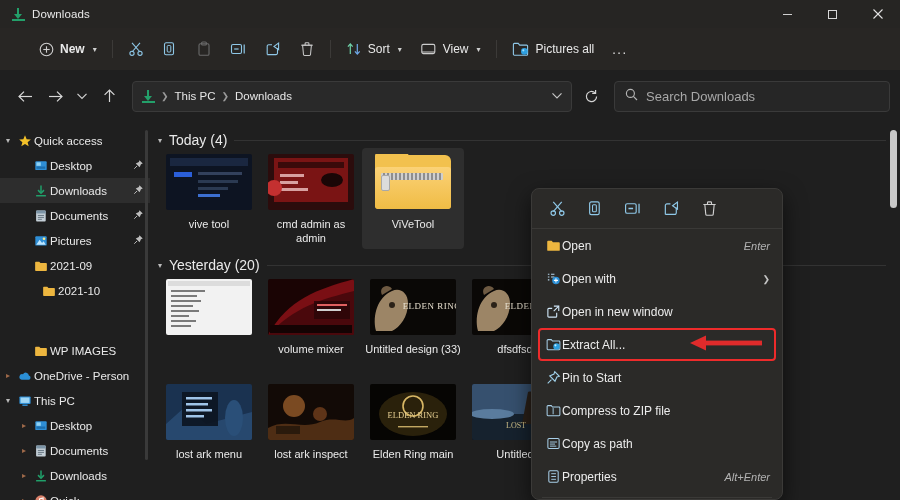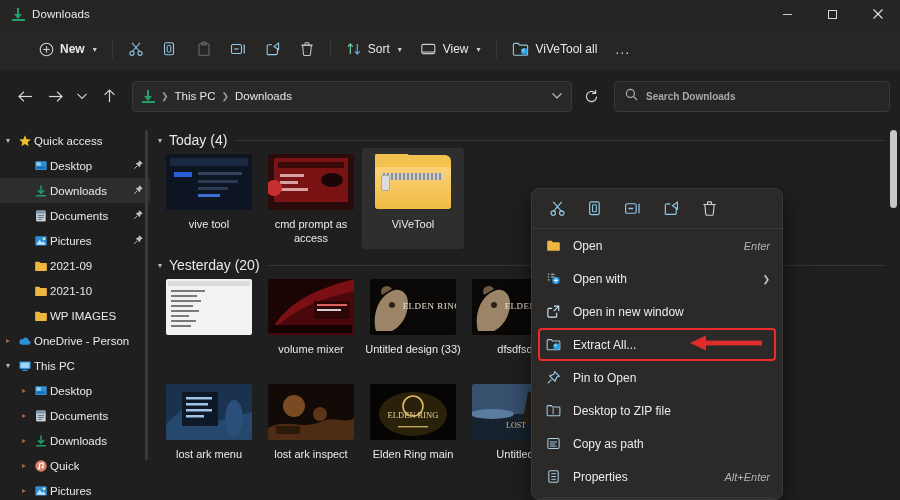--- a/index.html
+++ b/index.html
@@ -64,21 +64,21 @@
   .crumb { font-size:11.5px; color:#e6e6e6; }
   .crumb-sep { font-size:9px; color:#9a9a9a; padding:0 1px; }
   .ab-spacer { flex:1; }
   .ab-icon { color:#c8c8c8; font-size:10px; }
   .refresh { margin-left:6px; width:26px; height:26px; display:flex; align-items:center;
              justify-content:center; color:#d6d6d6; }
   .searchbox {
     margin-left:10px; height:31px; flex:1; background:#262626; border:1px solid #3a3a3a;
     border-radius:4px; display:flex; align-items:center; gap:8px; padding:0 10px;
   }
-  .search-ph { font-size:10px; color:#a8a8a8;font-weight:bold; }
+  .search-ph { font-size:13px; color:#a8a8a8; }
 
   
   .sidebar {
     position:absolute; left:0; top:124px; width:150px; height:376px;
     background:#1f1f1f; overflow:hidden; padding-top:4px;
   }
   .nav-item {
     height:25px; display:flex; align-items:center; font-size:11.5px; color:#e9e9e9;
     padding-right:6px; position:relative;
   }
@@ -122,21 +122,21 @@
 
   
   .ctxmenu {
     position:absolute; left:531px; top:188px; width:252px; height:312px;
     background:#2b2a28; border:1px solid #3b3a38; border-radius:8px;
     box-shadow:0 8px 22px rgba(0,0,0,.6); overflow:hidden; z-index:40;
   }
   .ctx-toolbar { height:40px; display:flex; align-items:center; gap:0px; padding:0 6px;
                  border-bottom:1px solid #3a3937; }
   .ctx-tb-btn { width:38px; height:30px; display:flex; align-items:center; justify-content:center; border-radius:4px; }
-  .ctx-item { height:33px; display:flex; align-items:center; padding:0 12px 0 13px; gap:11px;
+  .ctx-item { height:33px; display:flex; align-items:center; padding:0 12px 0 13px; 
               font-size:12px; color:#ececec; position:relative; }
   .ctx-ico { width:17px; flex:0 0 17px; display:flex; align-items:center; justify-content:center; }
   .ctx-label { white-space:nowrap; }
   .ctx-accel { margin-left:auto; font-size:11px; color:#b2b2b2;font-style:italic; }
   .ctx-sub { margin-left:auto; font-size:9px; color:#c5c5c5; }
   .ctx-divider { height:1px; background:#3a3937; margin:4px 10px; }
   .ctx-item.highlight {
     outline:2.5px solid #ee2b2b; outline-offset:-2px; border-radius:4px;
     margin:0 6px; padding-left:7px; width:calc(100% - 12px);
   }
@@ -280,21 +280,21 @@
     <div class="cmd-sep"></div>
 
     <div class="cmd-btn">
       <span class="cmd-icon">
         <svg width="18" height="16" viewBox="0 0 18 16">
           <path d="M1.4 13.2 V3.4 a1 1 0 0 1 1 -1 H6.2 l1.5 1.7 H14.6 a1 1 0 0 1 1 1 V13.2 a1 1 0 0 1 -1 1 H2.4 a1 1 0 0 1 -1 -1 Z" fill="none" stroke="#8fc8e8" stroke-width="1.1"></path>
           <circle cx="12.3" cy="10.4" r="3.3" fill="#2e9fe0"></circle>
           <circle cx="11.3" cy="9.3" r="1.1" fill="#9fe0ff"></circle>
         </svg>
       </span>
-      <span>ViVeTool all</span>
+      <span>Pictures all</span>
     </div>
 
     <div class="cmd-btn">
       <span class="ellipsis">...</span>
     </div>
   </div>
 
   <div class="navbar">
     <div class="nav-btn">
       <svg width="17" height="15" viewBox="0 0 17 15">
@@ -429,30 +429,30 @@
         </div>
         <div class="nav-item" style="padding-left: 16px;">
           <span class="nav-exp"></span>
           <span class="nav-ico">
             <svg class="mini" width="14" height="14" viewBox="0 0 16 16">
               <path d="M1.3 12.8 V3.9 a.9 .9 0 0 1 .9 -.9 H6 l1.4 1.6 H13.8 a.9 .9 0 0 1 .9 .9 V12.8 a.9 .9 0 0 1 -.9 .9 H2.2 a.9 .9 0 0 1 -.9 -.9 Z" fill="#edb63f"></path>
             </svg>
           </span>
           <span class="nav-label">2021-09</span>
         </div>
-        <div class="nav-item" style="padding-left: 16px;">
+        <div class="nav-item" style="padding-left: 24px;">
           <span class="nav-exp"></span>
           <span class="nav-ico">
             <svg class="mini" width="14" height="14" viewBox="0 0 16 16">
               <path d="M1.3 12.8 V3.9 a.9 .9 0 0 1 .9 -.9 H6 l1.4 1.6 H13.8 a.9 .9 0 0 1 .9 .9 V12.8 a.9 .9 0 0 1 -.9 .9 H2.2 a.9 .9 0 0 1 -.9 -.9 Z" fill="#edb63f"></path>
             </svg>
           </span>
           <span class="nav-label">2021-10</span>
         </div>
-        <div class="nav-item" style="padding-left: 16px;">
+        <div class="nav-item" style="padding-left: 16px; margin-top: 35px;">
           <span class="nav-exp"></span>
           <span class="nav-ico">
             <svg class="mini" width="14" height="14" viewBox="0 0 16 16">
               <path d="M1.3 12.8 V3.9 a.9 .9 0 0 1 .9 -.9 H6 l1.4 1.6 H13.8 a.9 .9 0 0 1 .9 .9 V12.8 a.9 .9 0 0 1 -.9 .9 H2.2 a.9 .9 0 0 1 -.9 -.9 Z" fill="#edb63f"></path>
             </svg>
           </span>
           <span class="nav-label">WP IMAGES</span>
         </div>
         <div class="nav-item" style="padding-left: 0px;">
           <span class="nav-exp" style="color: rgb(160, 106, 74);">▸</span>
@@ -564,21 +564,21 @@
                 <rect width="86" height="56" fill="#2b0c0c"></rect>
                 <rect x="6" y="4" width="74" height="44" fill="#7a1414"></rect>
                 <rect x="10" y="8" width="66" height="6" fill="#3a0a0a"></rect>
                 <rect x="12" y="20" width="24" height="3" fill="#d8a0a0"></rect>
                 <rect x="12" y="27" width="18" height="3" fill="#d8a0a0"></rect>
                 <rect x="12" y="34" width="28" height="3" fill="#d8a0a0"></rect>
                 <ellipse cx="64" cy="26" rx="11" ry="7" fill="#1a0606"></ellipse>
                 <circle cx="6" cy="34" r="8" fill="#c43030"></circle>
               </svg>
             </div>
-            <div class="tile-label">cmd prompt as access</div>
+            <div class="tile-label">cmd admin as admin</div>
           </div>
           <div class="tile sel">
             <div class="thumb">
               <div class="zipfolder">
                 <div class="zf-tab"></div>
                 <div class="zf-back"></div>
                 <div class="zf-front"></div>
                 <div class="zf-zip"></div>
                 <div class="zf-pull"></div>
               </div>
@@ -825,30 +825,30 @@
           </span>
           <span class="ctx-label">Extract All...</span>
         </div>
         <div class="ctx-item">
           <span class="ctx-ico">
             <svg class="mini" width="15" height="15" viewBox="0 0 16 16">
               <path d="M9.3 1.8 L14.2 6.7 L11.6 7.5 L9.6 12 L4 6.4 L8.5 4.4 Z" fill="none" stroke="#9fcfe8" stroke-width="1.2"></path>
               <line x1="5.8" y1="10.2" x2="1.8" y2="14.2" stroke="#9fcfe8" stroke-width="1.2"></line>
             </svg>
           </span>
-          <span class="ctx-label">Pin to Open</span>
+          <span class="ctx-label">Pin to Start</span>
         </div>
         <div class="ctx-item">
           <span class="ctx-ico">
             <svg class="mini" width="15" height="15" viewBox="0 0 16 16">
               <path d="M1.2 12.6 V3.7 a.9 .9 0 0 1 .9 -.9 H5.6 l1.3 1.5 H13.9 a.9 .9 0 0 1 .9 .9 V12.6 a.9 .9 0 0 1 -.9 .9 H2.1 a.9 .9 0 0 1 -.9 -.9 Z" fill="none" stroke="#a8cfe8" stroke-width="1.1"></path>
               <line x1="7.6" y1="5.4" x2="7.6" y2="12" stroke="#a8cfe8" stroke-width="1"></line>
             </svg>
           </span>
-          <span class="ctx-label">Desktop to ZIP file</span>
+          <span class="ctx-label">Compress to ZIP file</span>
         </div>
         <div class="ctx-item">
           <span class="ctx-ico">
             <svg class="mini" width="15" height="15" viewBox="0 0 16 16">
               <rect x="2" y="2.6" width="12" height="10.8" rx="1.3" fill="none" stroke="#a8cfe8" stroke-width="1.1"></rect>
               <line x1="4.2" y1="6.4" x2="11.8" y2="6.4" stroke="#a8cfe8" stroke-width="1"></line>
               <line x1="4.2" y1="8.6" x2="9.6" y2="8.6" stroke="#a8cfe8" stroke-width="1"></line>
               <line x1="4.2" y1="10.8" x2="11" y2="10.8" stroke="#a8cfe8" stroke-width="1"></line>
             </svg>
           </span>

